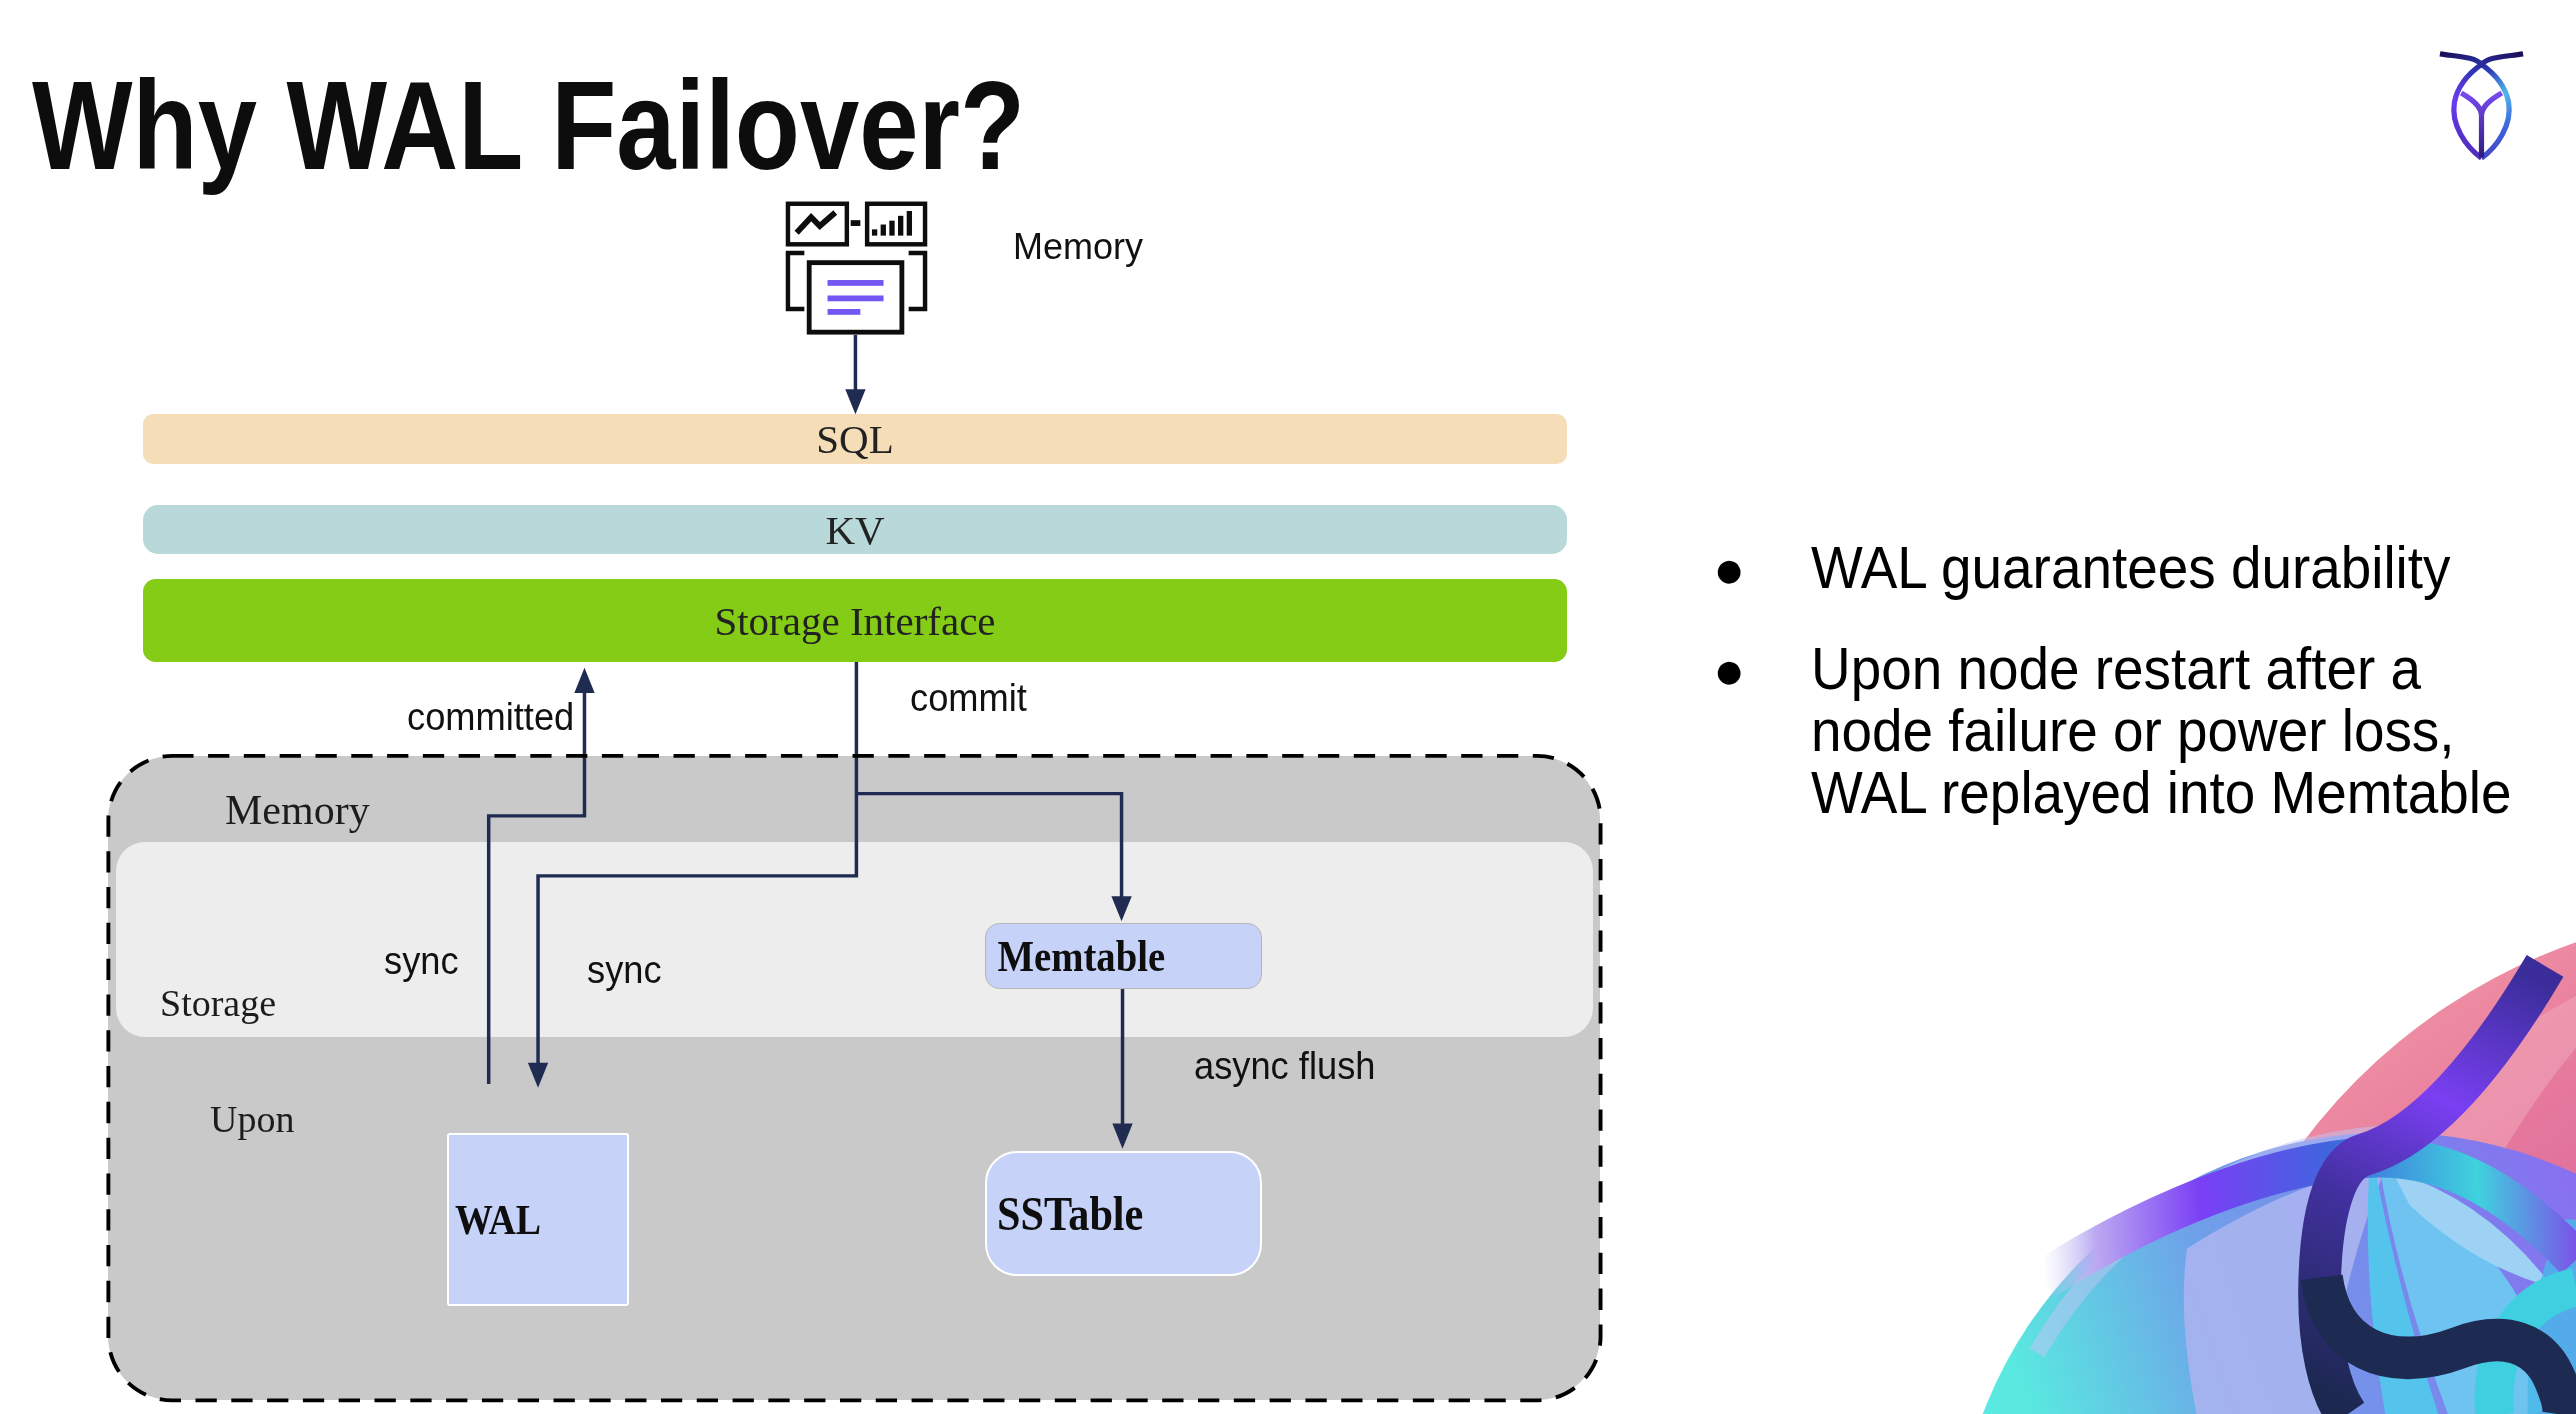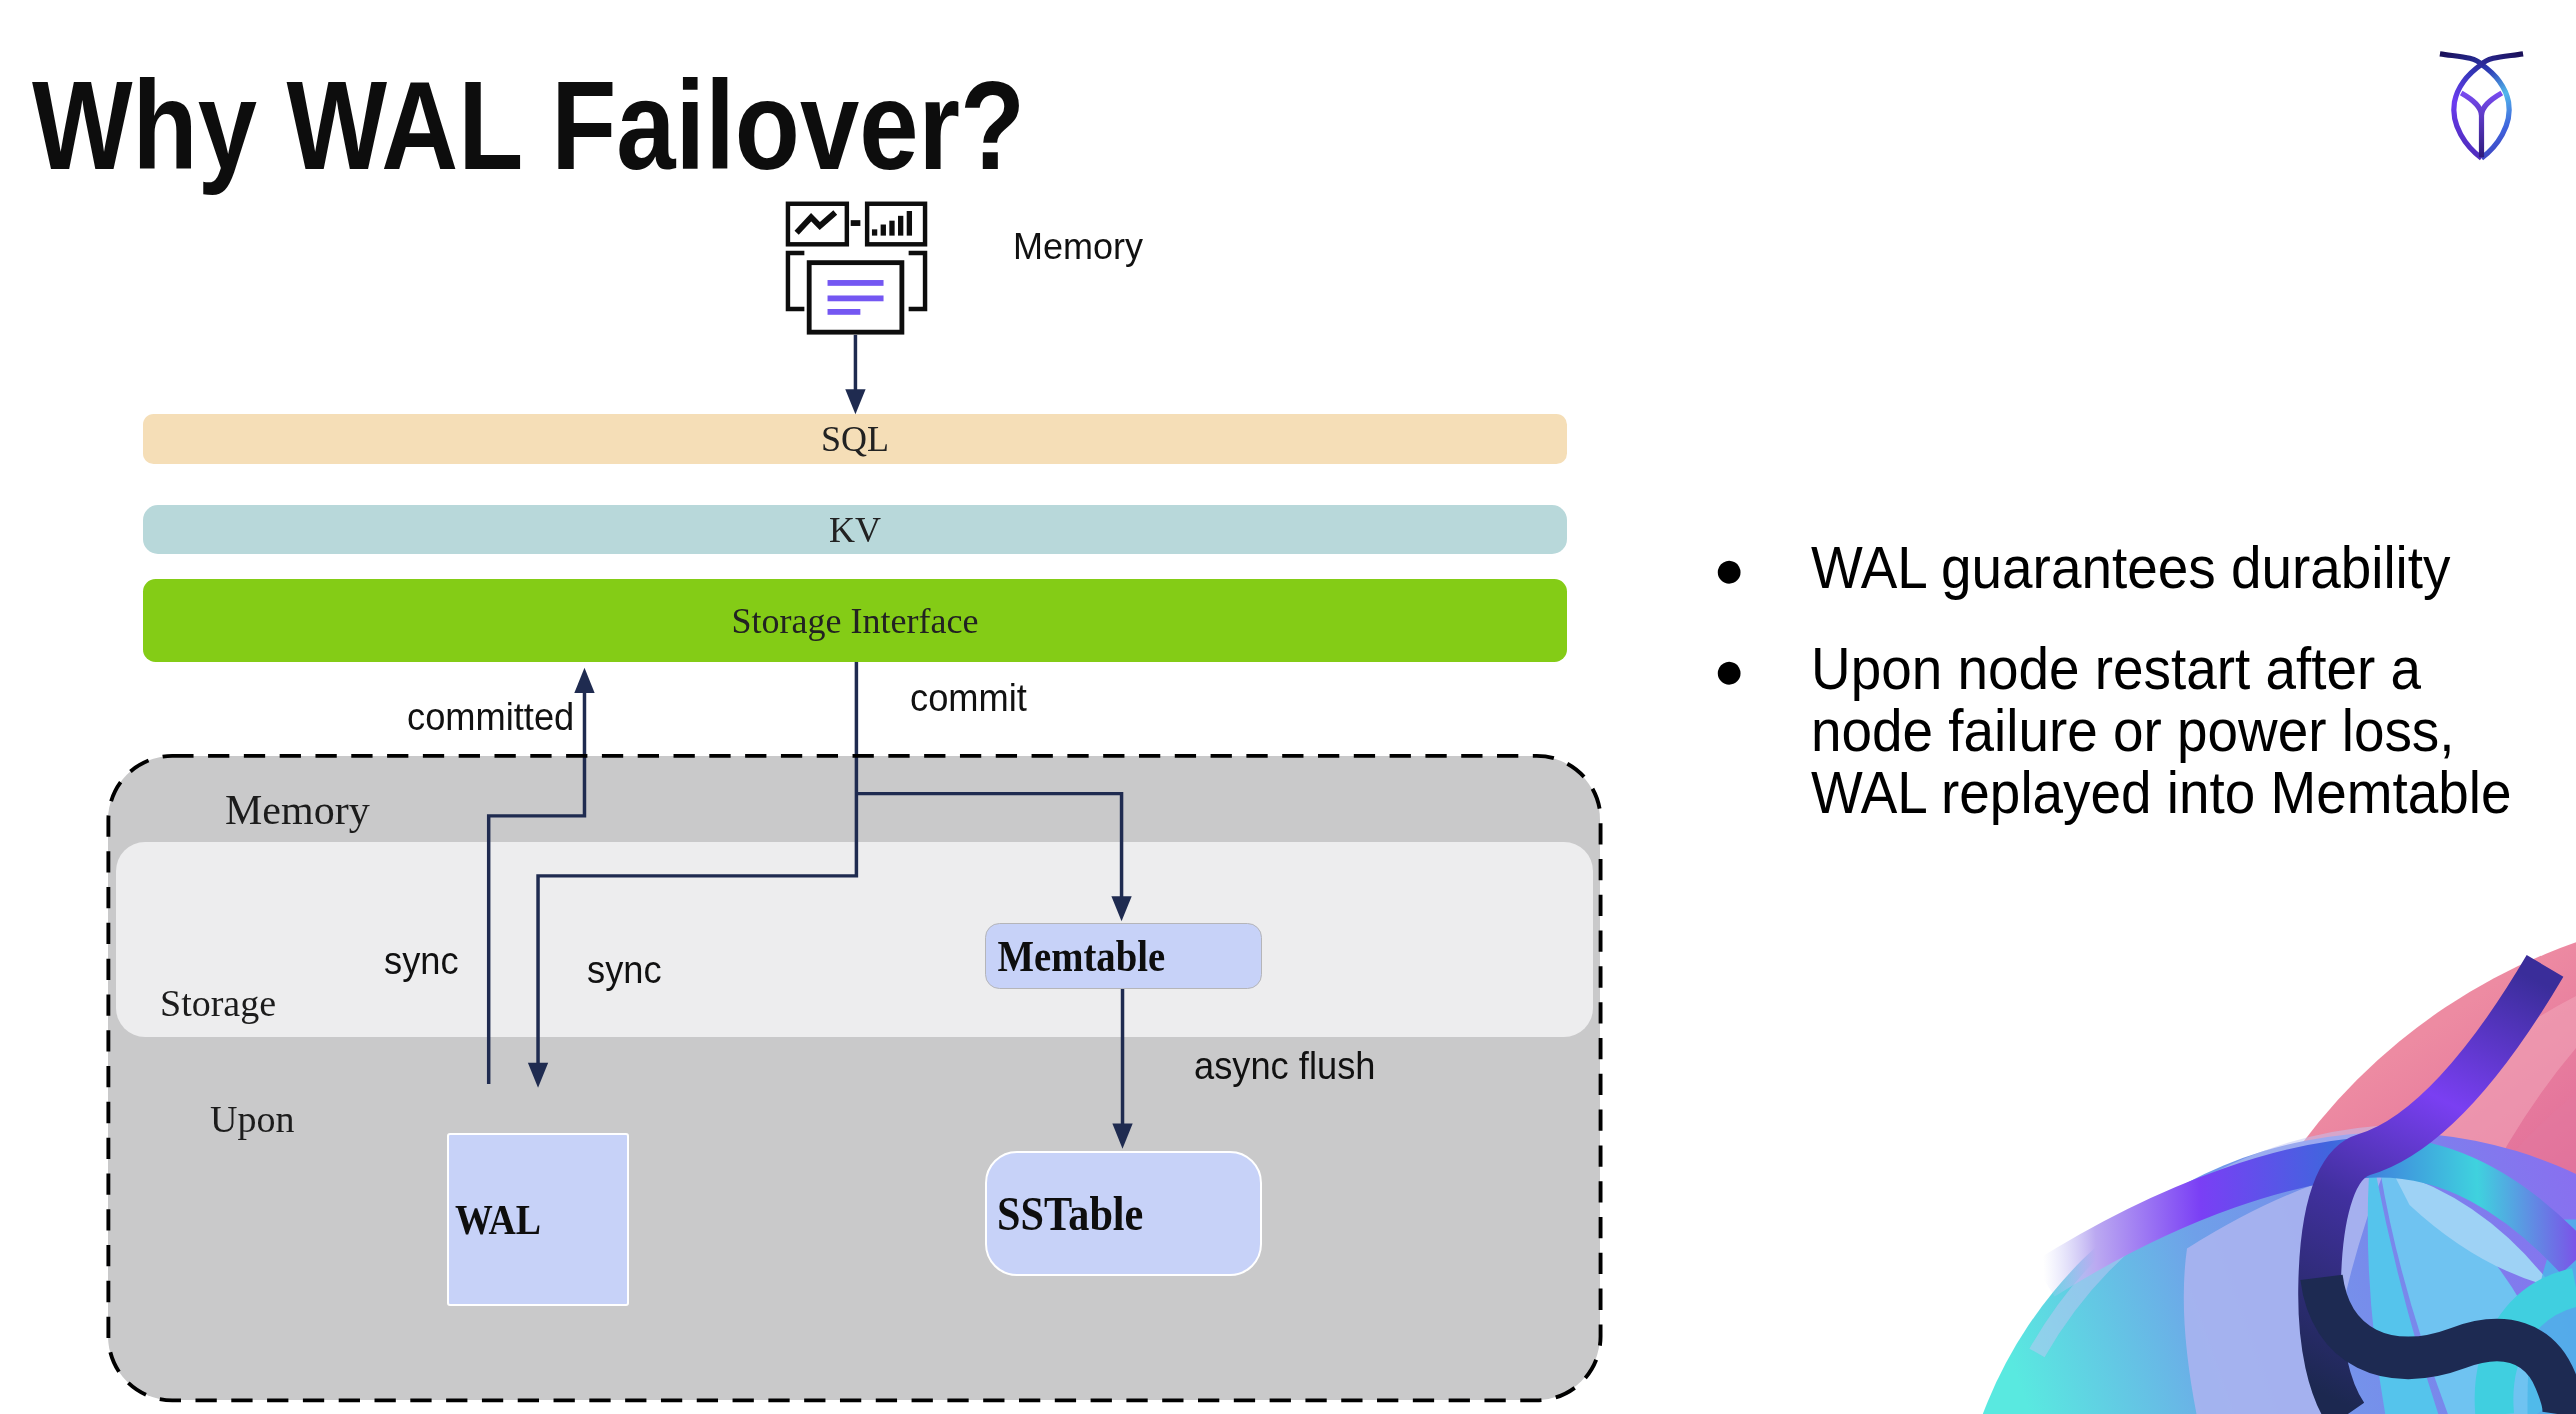--- a/index.html
+++ b/index.html
@@ -5,21 +5,21 @@
   html,body{margin:0;padding:0;background:#ffffff;}
   .slide{position:relative;width:2576px;height:1415px;overflow:hidden;background:#ffffff;
          font-family:"Liberation Sans",sans-serif;}
   .abs{position:absolute;}
   
   .title{left:32px;top:63px;font-size:126px;line-height:1;font-weight:bold;
          color:#0d0d0d;transform:scaleX(0.846);transform-origin:0 0;white-space:nowrap;
          font-family:"Liberation Sans",sans-serif;}
   
   .bar{left:143px;width:1424px;display:flex;align-items:center;justify-content:center;
-       font-family:"Liberation Serif",serif;font-size:36px;color:#222222;}
+       font-family:"Liberation Serif",serif;font-size:41px;color:#222222;}
   .bar-sql{top:414px;height:50px;border-radius:10.6px;background:#f5deb7;}
   .bar-kv{top:505px;height:49px;border-radius:15px;background:#b8d8da;}
   .bar-storage{top:579px;height:83px;border-radius:12.6px;background:#84cc16;}
   
   .pebble-fill{left:108px;top:756px;width:1492px;height:644px;border-radius:64px;background:#c9c9ca;}
   .memory-band{left:116px;top:842px;width:1477px;height:195px;border-radius:29px;background:#ededee;}
   .zone-label{font-family:"Liberation Serif",serif;color:#1c1c1c;line-height:1;white-space:nowrap;}
   .lbl-pebble{left:225px;top:789px;font-size:42px;}
   .lbl-memory{left:160px;top:984px;font-size:38px;}
   .lbl-disk{left:210px;top:1100px;font-size:38px;}

